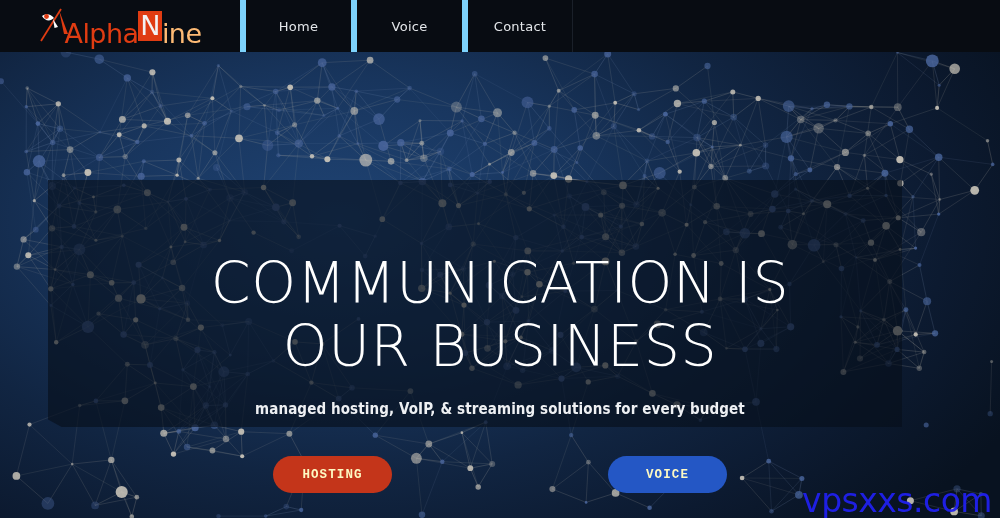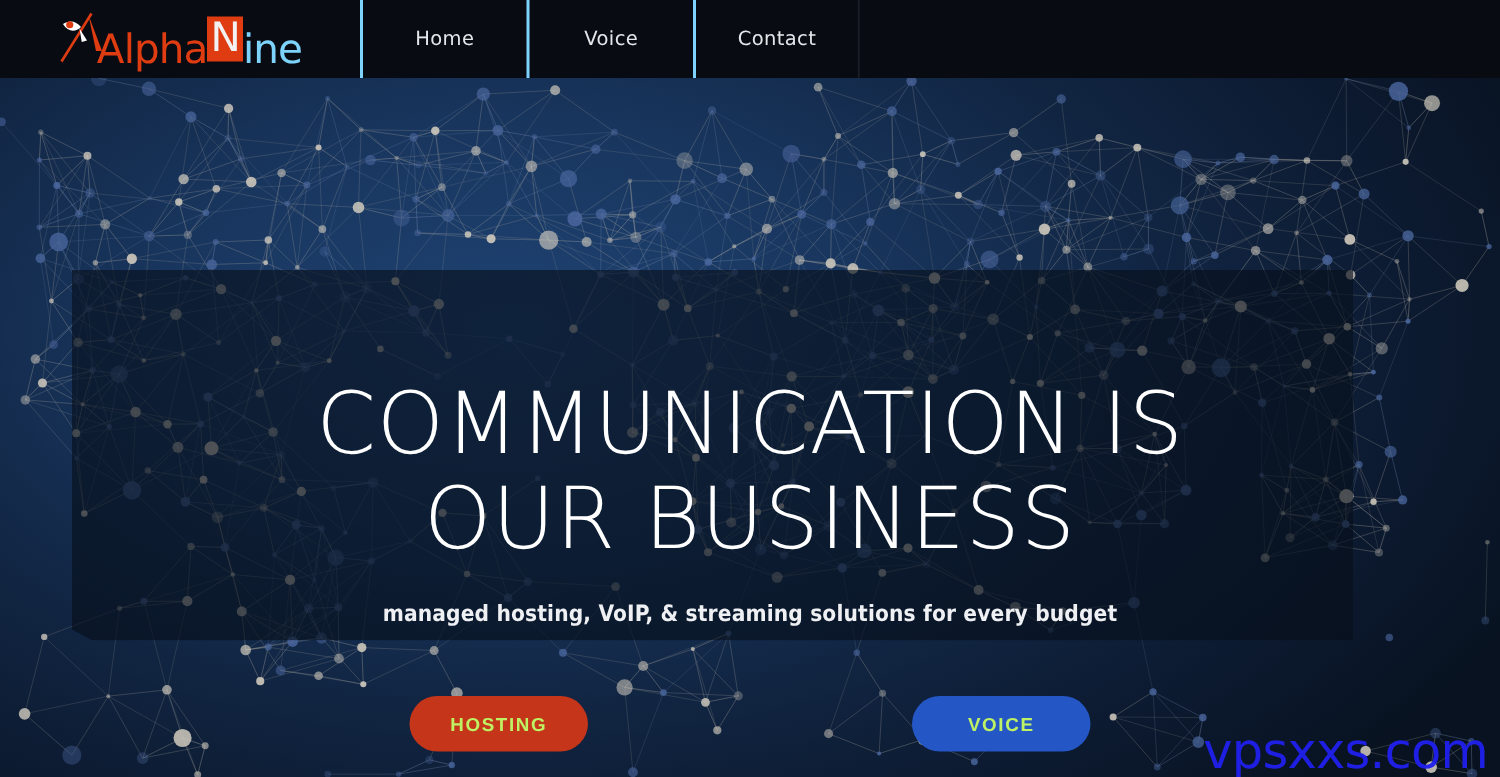--- a/index.html
+++ b/index.html
@@ -54,30 +54,30 @@
     margin-top:14px;
   }
   #logo-alpha { color:#e03c12; padding-left:18px; }
   #logo-n {
     color:#f2f2f2;
     background:#e03c12;
     padding:1px 2px 2px 2px;
     margin:0 0px;
     display:inline-block;
   }
-  #logo-ine { color:#7dd3fc; }
+  #logo-ine { color:#fdba74; }
 
   #nav-items { display:flex; align-items:stretch; flex:1; }
   .nav-item {
     width:111px;
     display:flex; align-items:center; justify-content:center;
     color:#e4e7ea;
     font-size:13px;
     letter-spacing:0.25px;
-    border-left:2px solid #7dd3fc;
+    border-left:6px solid #7dd3fc;
     cursor:pointer;
     height:52px;
     font-family:"DejaVu Sans", sans-serif;
   }
   .nav-item:last-child { border-right:1px solid #1a2029;text-align:right; }
 
   
   #hero {
     position:absolute; left:0; top:51px;
     width:1000px; height:467px;
@@ -136,28 +136,27 @@
     width:1000px;
     z-index:25;
     display:flex;
     justify-content:center;
     gap:216px;
   }
   .hero-btn {
     width:119px; height:37px;
     border-radius:19px;
     border:none;
-    color:#bef264;
+    color:#fef9c3;
     font-size:12.5px;
     font-weight:700;
     letter-spacing:1.1px;
     cursor:pointer;
     display:flex; align-items:center; justify-content:center;
-    font-family:Liberation Sans, sans-serif;
-    margin-top:8px;
+    font-family:Liberation Mono, monospace;
   }
   #btn-hosting { background:#c4351a; }
   #btn-voice   { background:#2457c5; }
 
   
   #watermark {
     position:absolute;
     right:8px; bottom:-2px;
     color:#2020ee;
     font-size:33px;

